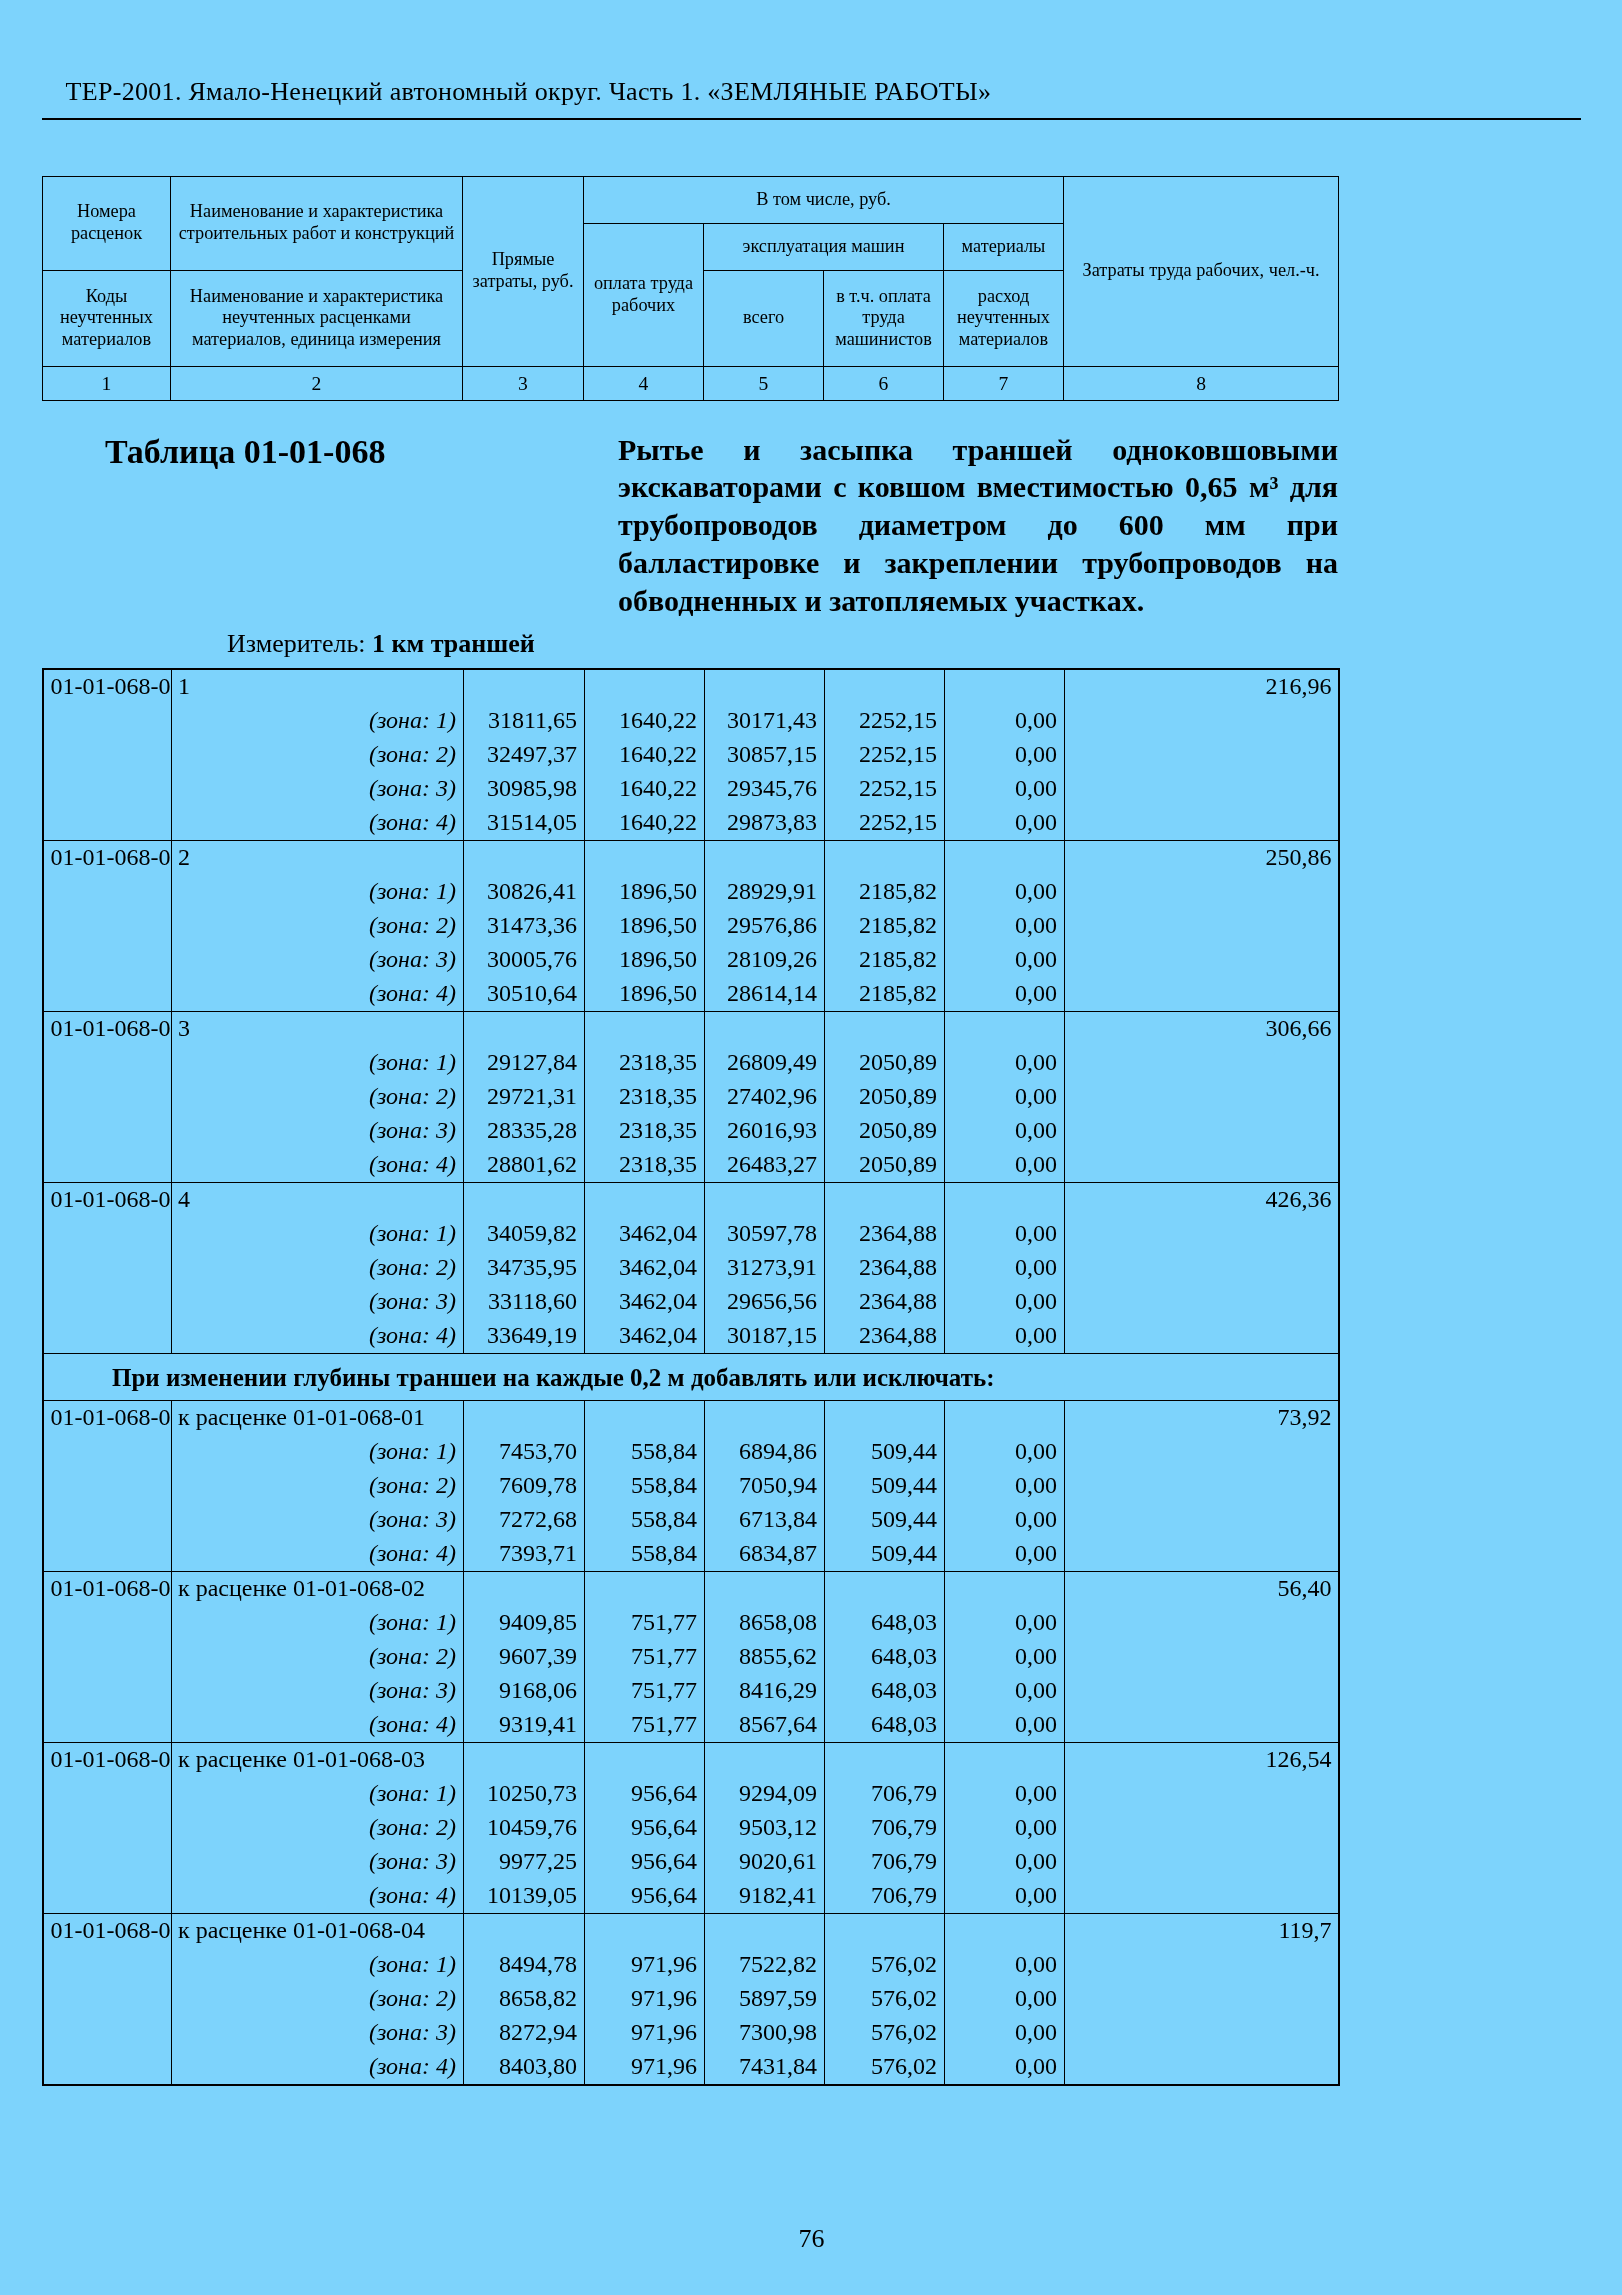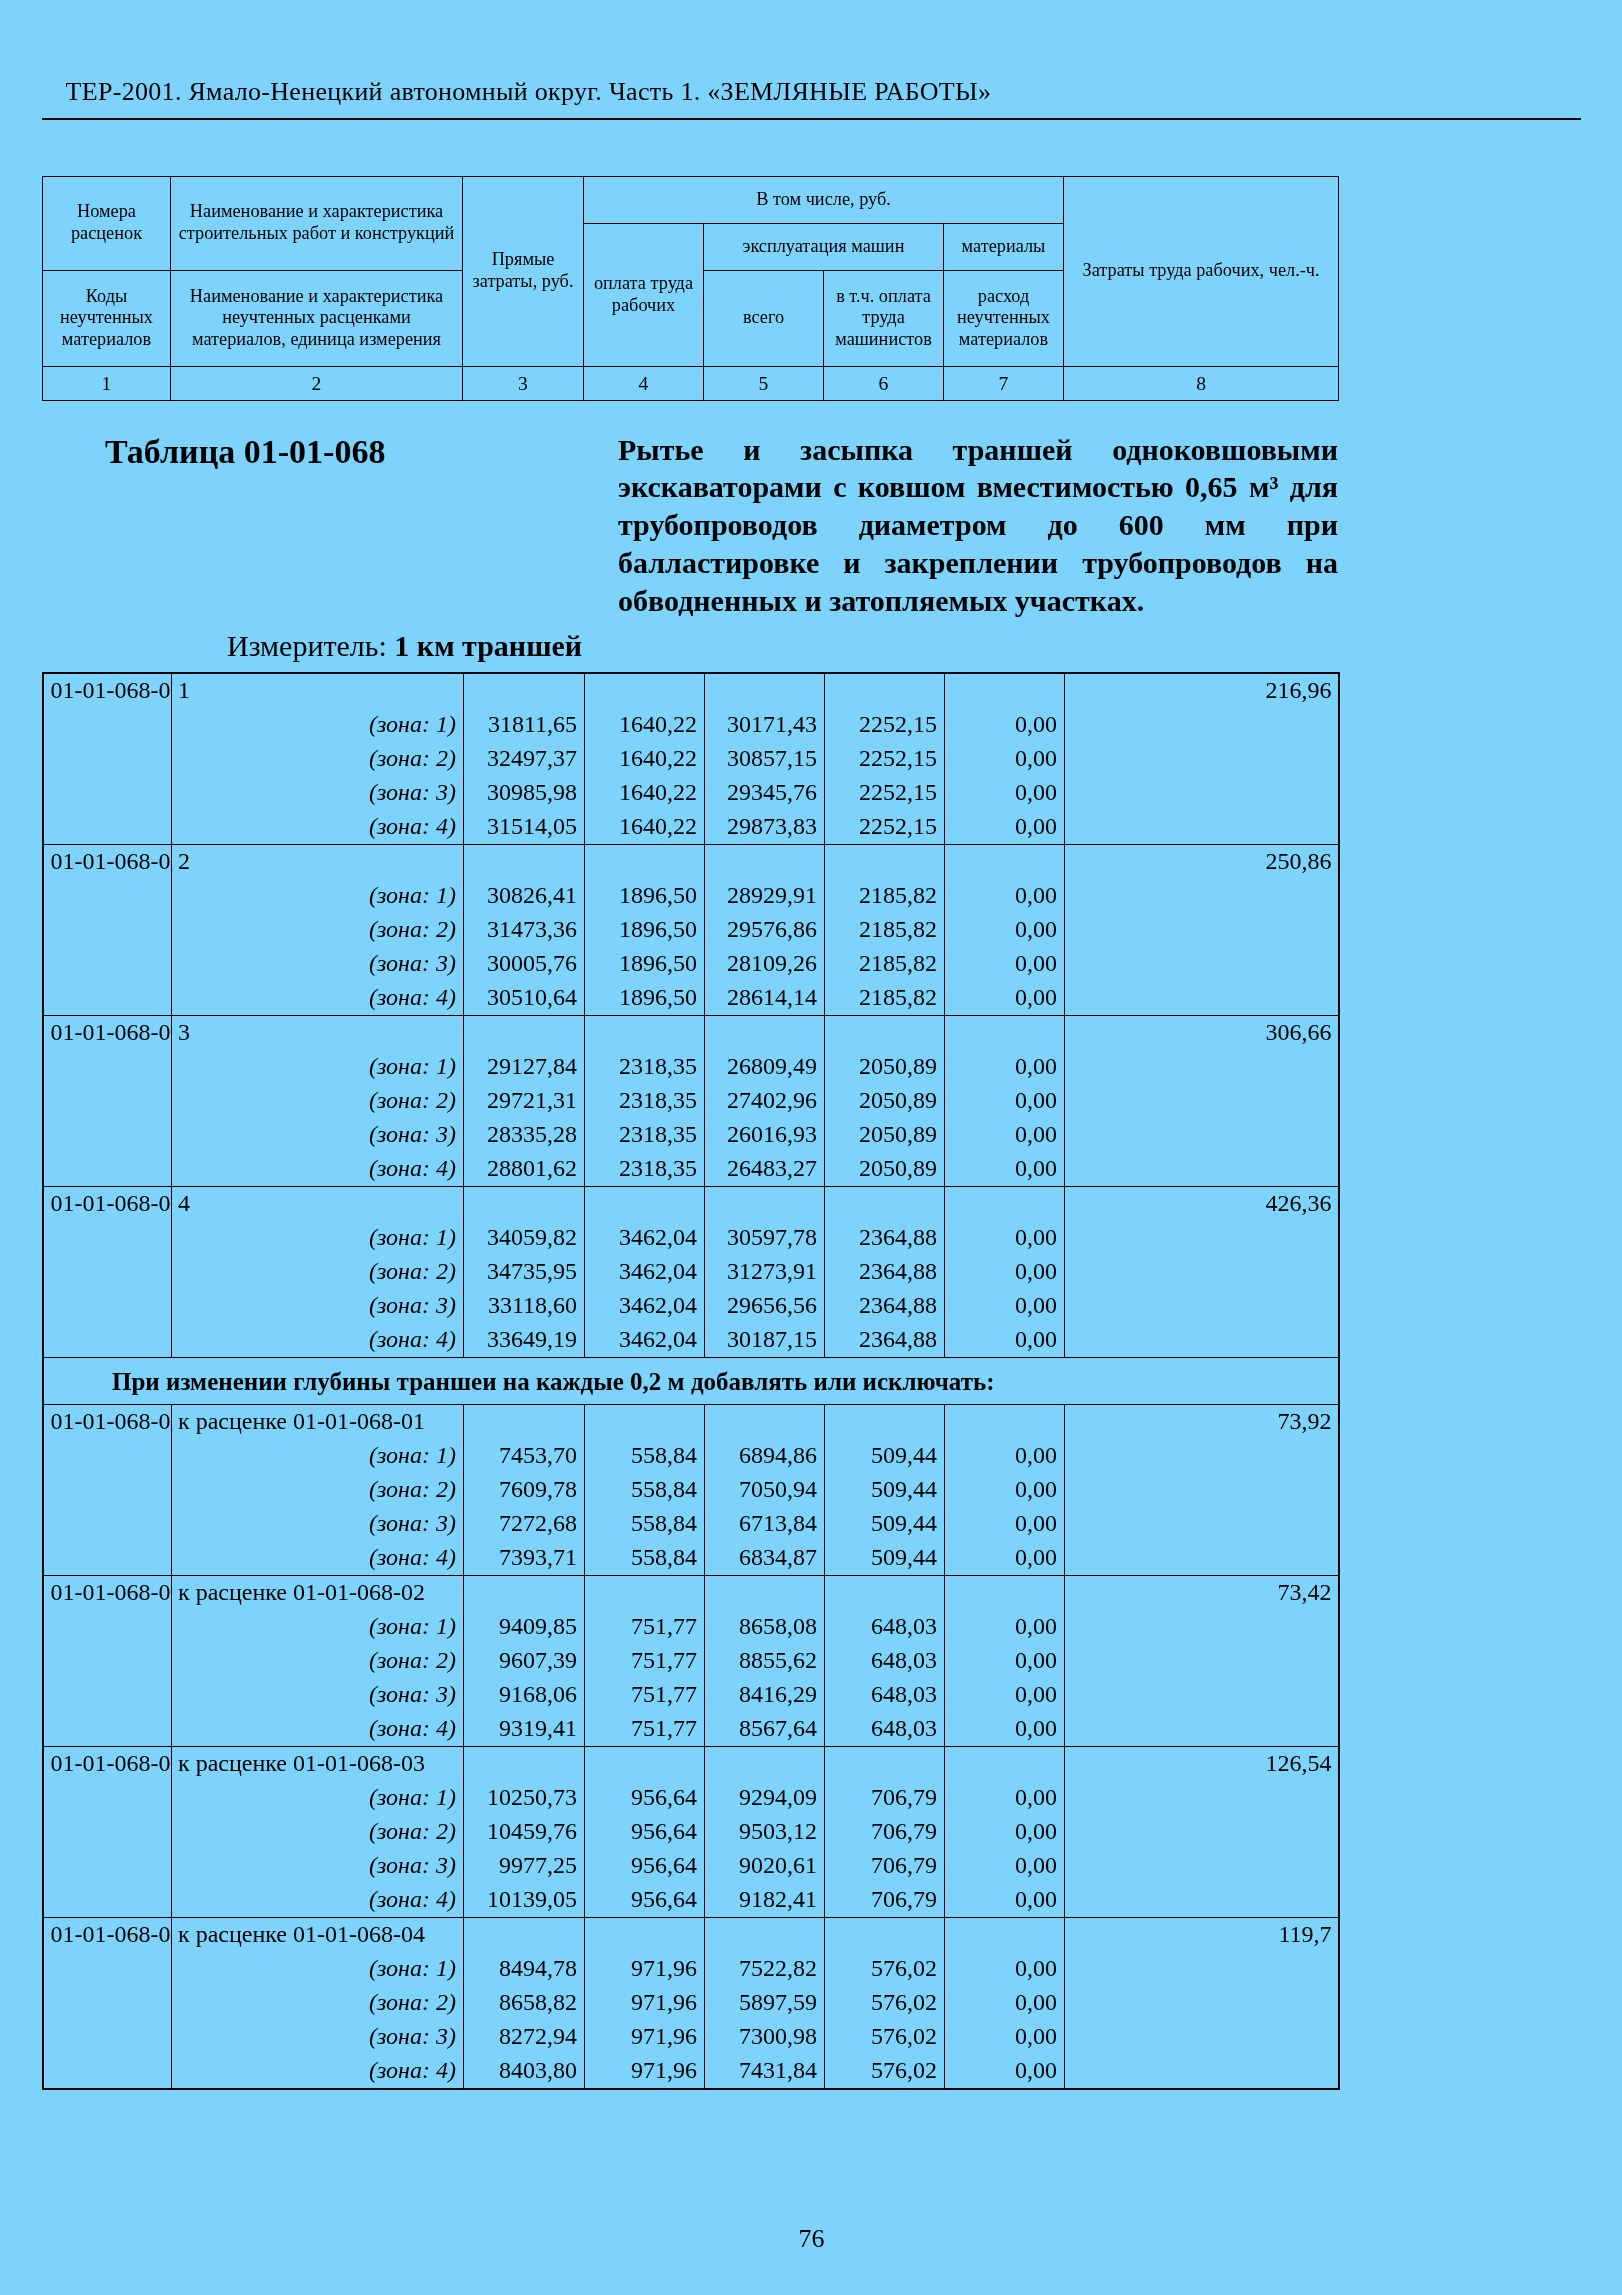--- a/index.html
+++ b/index.html
@@ -46,21 +46,21 @@
     font-weight: bold; font-size: 34px;
   }
   .table-desc {
     margin-left: 576px;
     width: 720px;
     font-weight: bold;
     font-size: 30px;
     line-height: 1.26;
     text-align: justify;
   }
-  .measure-line { margin-left: 185px; margin-top: 9.2px; font-size: 30px; }
+  .measure-line { margin-left: 185px; margin-top: 9.2px; font-size: 26px; }
   .measure-line .bold { font-weight: bold; }
 
   .body-grid { width: 1297px; margin-top: 9.2px; border: 2px solid #000; }
   .body-grid td {
     border-left: 1.3px solid #000;
     border-right: 1.3px solid #000;
     border-top: 0; border-bottom: 0;
     font-size: 24px;
     line-height: 1.15;
     height: 34px;
@@ -422,21 +422,21 @@
           <td class="c-labor"></td>
         </tr>
         <tr class="group-first">
           <td class="c-code">01-01-068-06</td>
           <td class="c-name">к расценке 01-01-068-02</td>
           <td class="c-val"></td>
           <td class="c-val"></td>
           <td class="c-val"></td>
           <td class="c-val"></td>
           <td class="c-val"></td>
-          <td class="c-labor">73,42</td>
+          <td class="c-labor">56,40</td>
         </tr>
         <tr>
           <td class="c-code"></td>
           <td class="c-zone">(зона: 1)</td>
           <td class="c-val">9409,85</td>
           <td class="c-val">751,77</td>
           <td class="c-val">8658,08</td>
           <td class="c-val">648,03</td>
           <td class="c-val">0,00</td>
           <td class="c-labor"></td>

